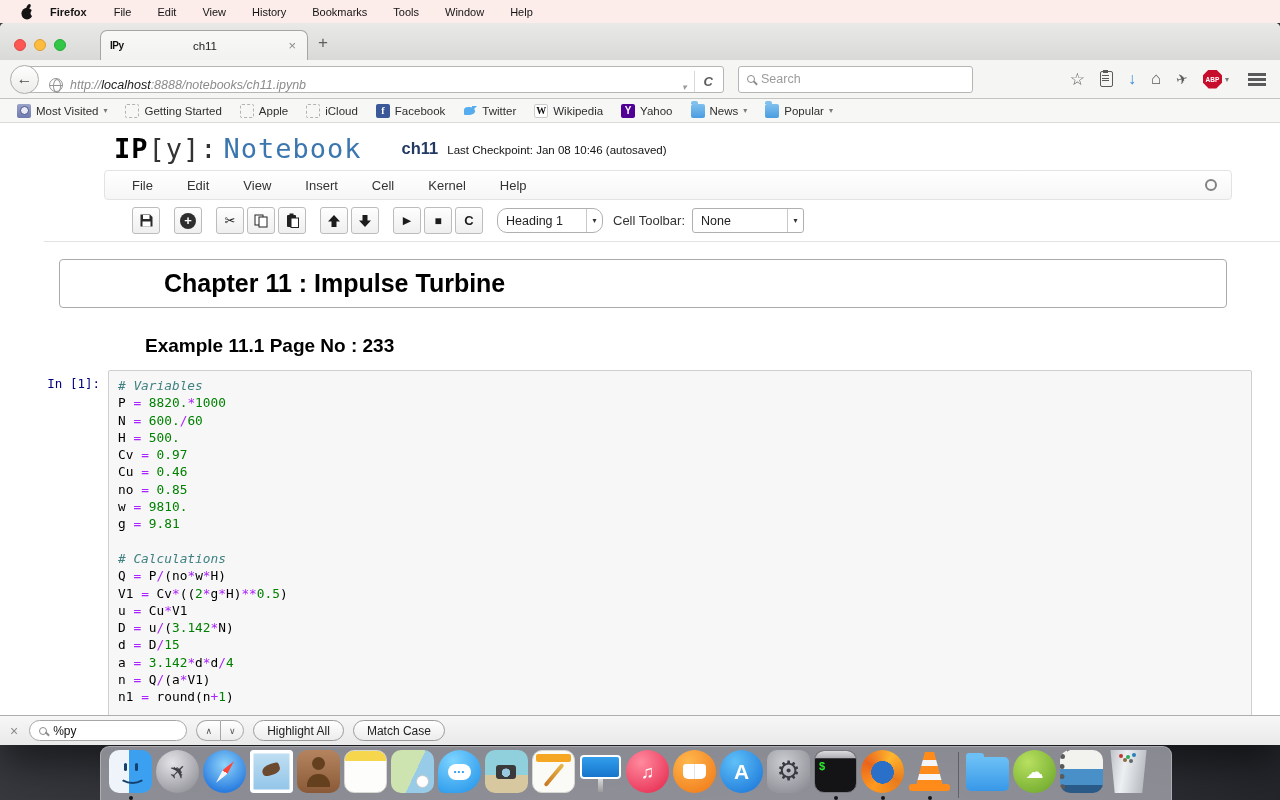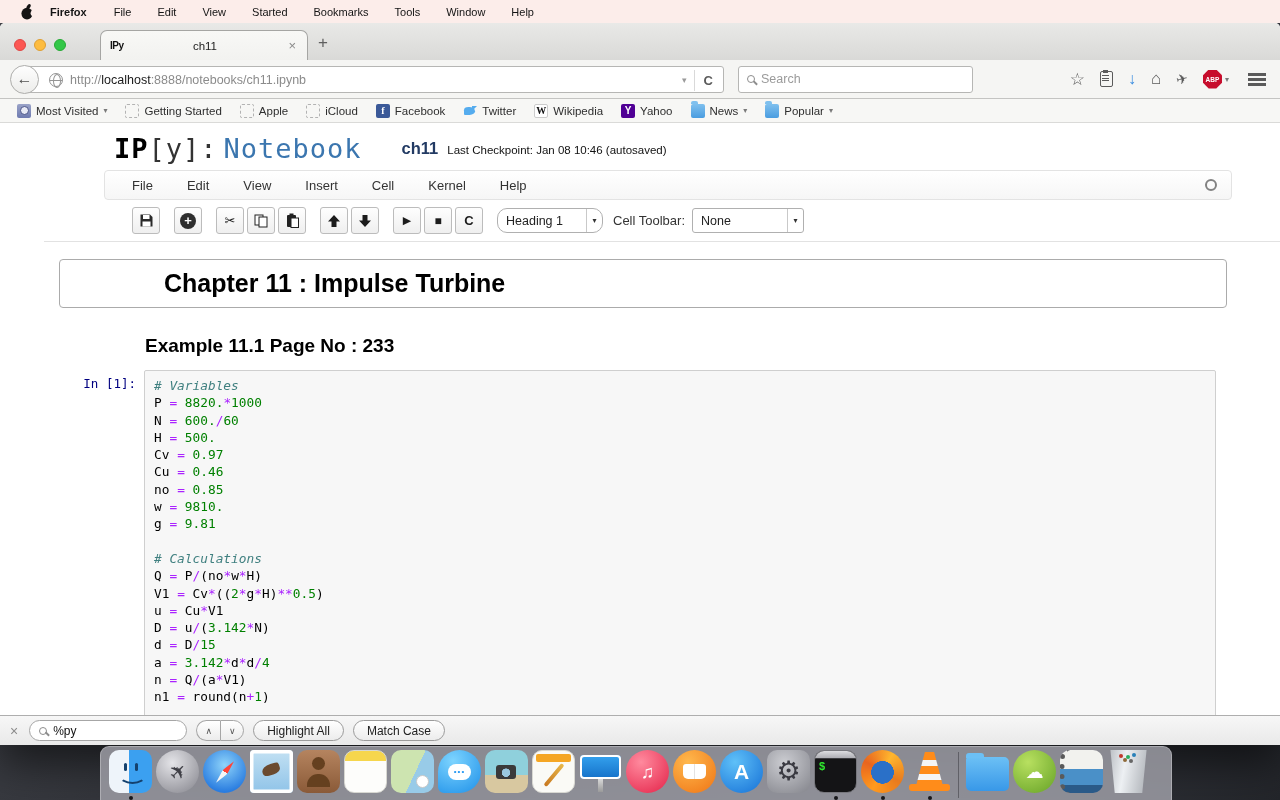--- a/index.html
+++ b/index.html
@@ -48,21 +48,21 @@
   .tab-title { flex:1; text-align:center; color:#222; }
   .tab-close { color:#8a8a8a; font-size:13px; padding:0 2px; }
   .newtab { color:#5f5f5f; font-size:17px; margin:0 0 7px 10px; }
 
   .navbar { height:39px; background:#f5f5f3; border-bottom:1px solid #c4c4c2;
     display:flex; align-items:center; padding:0 10px; flex:none; }
   .back-btn { width:29px; height:29px; border-radius:50%; border:1px solid #adadab;
     background:linear-gradient(#fefefe,#ececea); display:flex; align-items:center; justify-content:center;
     color:#4f4f4f; font-size:16px; z-index:2; flex:none; }
   .urlbar { width:700px; height:27px; background:#fff; border:1px solid #b6b6b4; border-radius:3px;
-    display:flex; align-items:center; margin-left:-15px; padding:2px 6px 0 24px; font-size:12.5px; flex:none; }
+    display:flex; align-items:flex-end; margin-left:-15px; padding:2px 6px 0 24px; font-size:12.5px; flex:none;font-style:italic; }
   .ic-globe { width:14px; height:14px; border:1px solid #949494; border-radius:50%; position:relative; margin-right:7px; flex:none;
     background:linear-gradient(transparent 6px,#949494 6px 7px,transparent 7px); }
   .ic-globe::before { content:""; position:absolute; left:3px; top:0; width:6px; height:12px; border:1px solid #949494; border-radius:50%; }
   .url-text { flex:1; white-space:nowrap; overflow:hidden; }
   .url-dim { color:#8b8b8b; }
   .url-host { color:#1a1a1a; }
   .url-caret { color:#9a9a9a; font-size:9px; margin:0 7px; }
   .url-reload { color:#5b5b5b; font-weight:bold; font-size:13px; border-left:1px solid #d9d9d9; padding:3px 4px 3px 9px; }
   .searchbar { width:235px; height:27px; background:#fff; border:1px solid #b6b6b4; border-radius:3px;
     display:flex; align-items:center; padding:0 8px; margin-left:14px; flex:none; gap:6px; }
@@ -138,21 +138,21 @@
   .sel-type { width:106px; margin-right:10px;border-radius:10px; }
   .sel-ctb { width:112px; }
   .sel-caret { margin-left:auto; width:16px; align-self:stretch; border-left:1px solid #c9c9c9;
     display:flex; align-items:center; justify-content:center; font-size:8px; color:#333; }
   .ctb-label { font-size:13px; color:#333; margin-right:7px; }
 
   .cells { flex:1; overflow:hidden; padding-top:17px; }
   .cell-h1box { margin:0 53px 0 59px; border:1px solid #ababab; border-radius:4px; padding:9px 10px 9px 104px; }
   .cell-h1box h1 { font-size:25px; font-weight:bold; color:#000; }
   .cell-h2 { margin:27px 0 0 145px; font-size:19px; font-weight:bold; color:#000; }
-  .cell-code { display:flex; margin-top:13px; padding:0 64px; align-items:flex-start; }
+  .cell-code { display:flex; margin-top:13px; padding:0 28px; align-items:flex-start; }
   .prompt { width:80px; flex:none; font-family:"DejaVu Sans Mono","Liberation Mono",monospace;
     font-size:12.5px; color:#000080; text-align:right; padding:6px 8px 0 0; }
   .input-area { flex:1; border:1px solid #cfcfcf; border-radius:2px; background:#f7f7f7;
     padding:6px 9px; font-family:"DejaVu Sans Mono","Liberation Mono",monospace;
     font-size:12.8px; line-height:17.3px; white-space:pre; color:#000; min-height:360px; }
   .tk-c { color:#408080; font-style:italic; }
   .tk-o { color:#AA22FF; }
   .tk-m { color:#008000; }
   .tk-n { color:#000; }
 
@@ -265,21 +265,21 @@
       <ellipse cx="7" cy="9.6" rx="5.6" ry="5.9" fill="#141414"></ellipse>
       <ellipse cx="8.6" cy="2.6" rx="1.7" ry="2.7" fill="#141414" transform="rotate(34 8.6 2.6)"></ellipse>
       <circle cx="13.6" cy="9.2" r="3" fill="#fcedea"></circle>
     </svg>
   </span>
   <span class="mb-app">Firefox</span>
   <span style="display:flex;">
       <span class="mb-item">File</span>
       <span class="mb-item">Edit</span>
       <span class="mb-item">View</span>
-      <span class="mb-item">Started</span>
+      <span class="mb-item">History</span>
       <span class="mb-item">Bookmarks</span>
       <span class="mb-item">Tools</span>
       <span class="mb-item">Window</span>
       <span class="mb-item">Help</span>
     </span>
 </div>
 
 <div class="window">
 
   <div class="tabbar">

